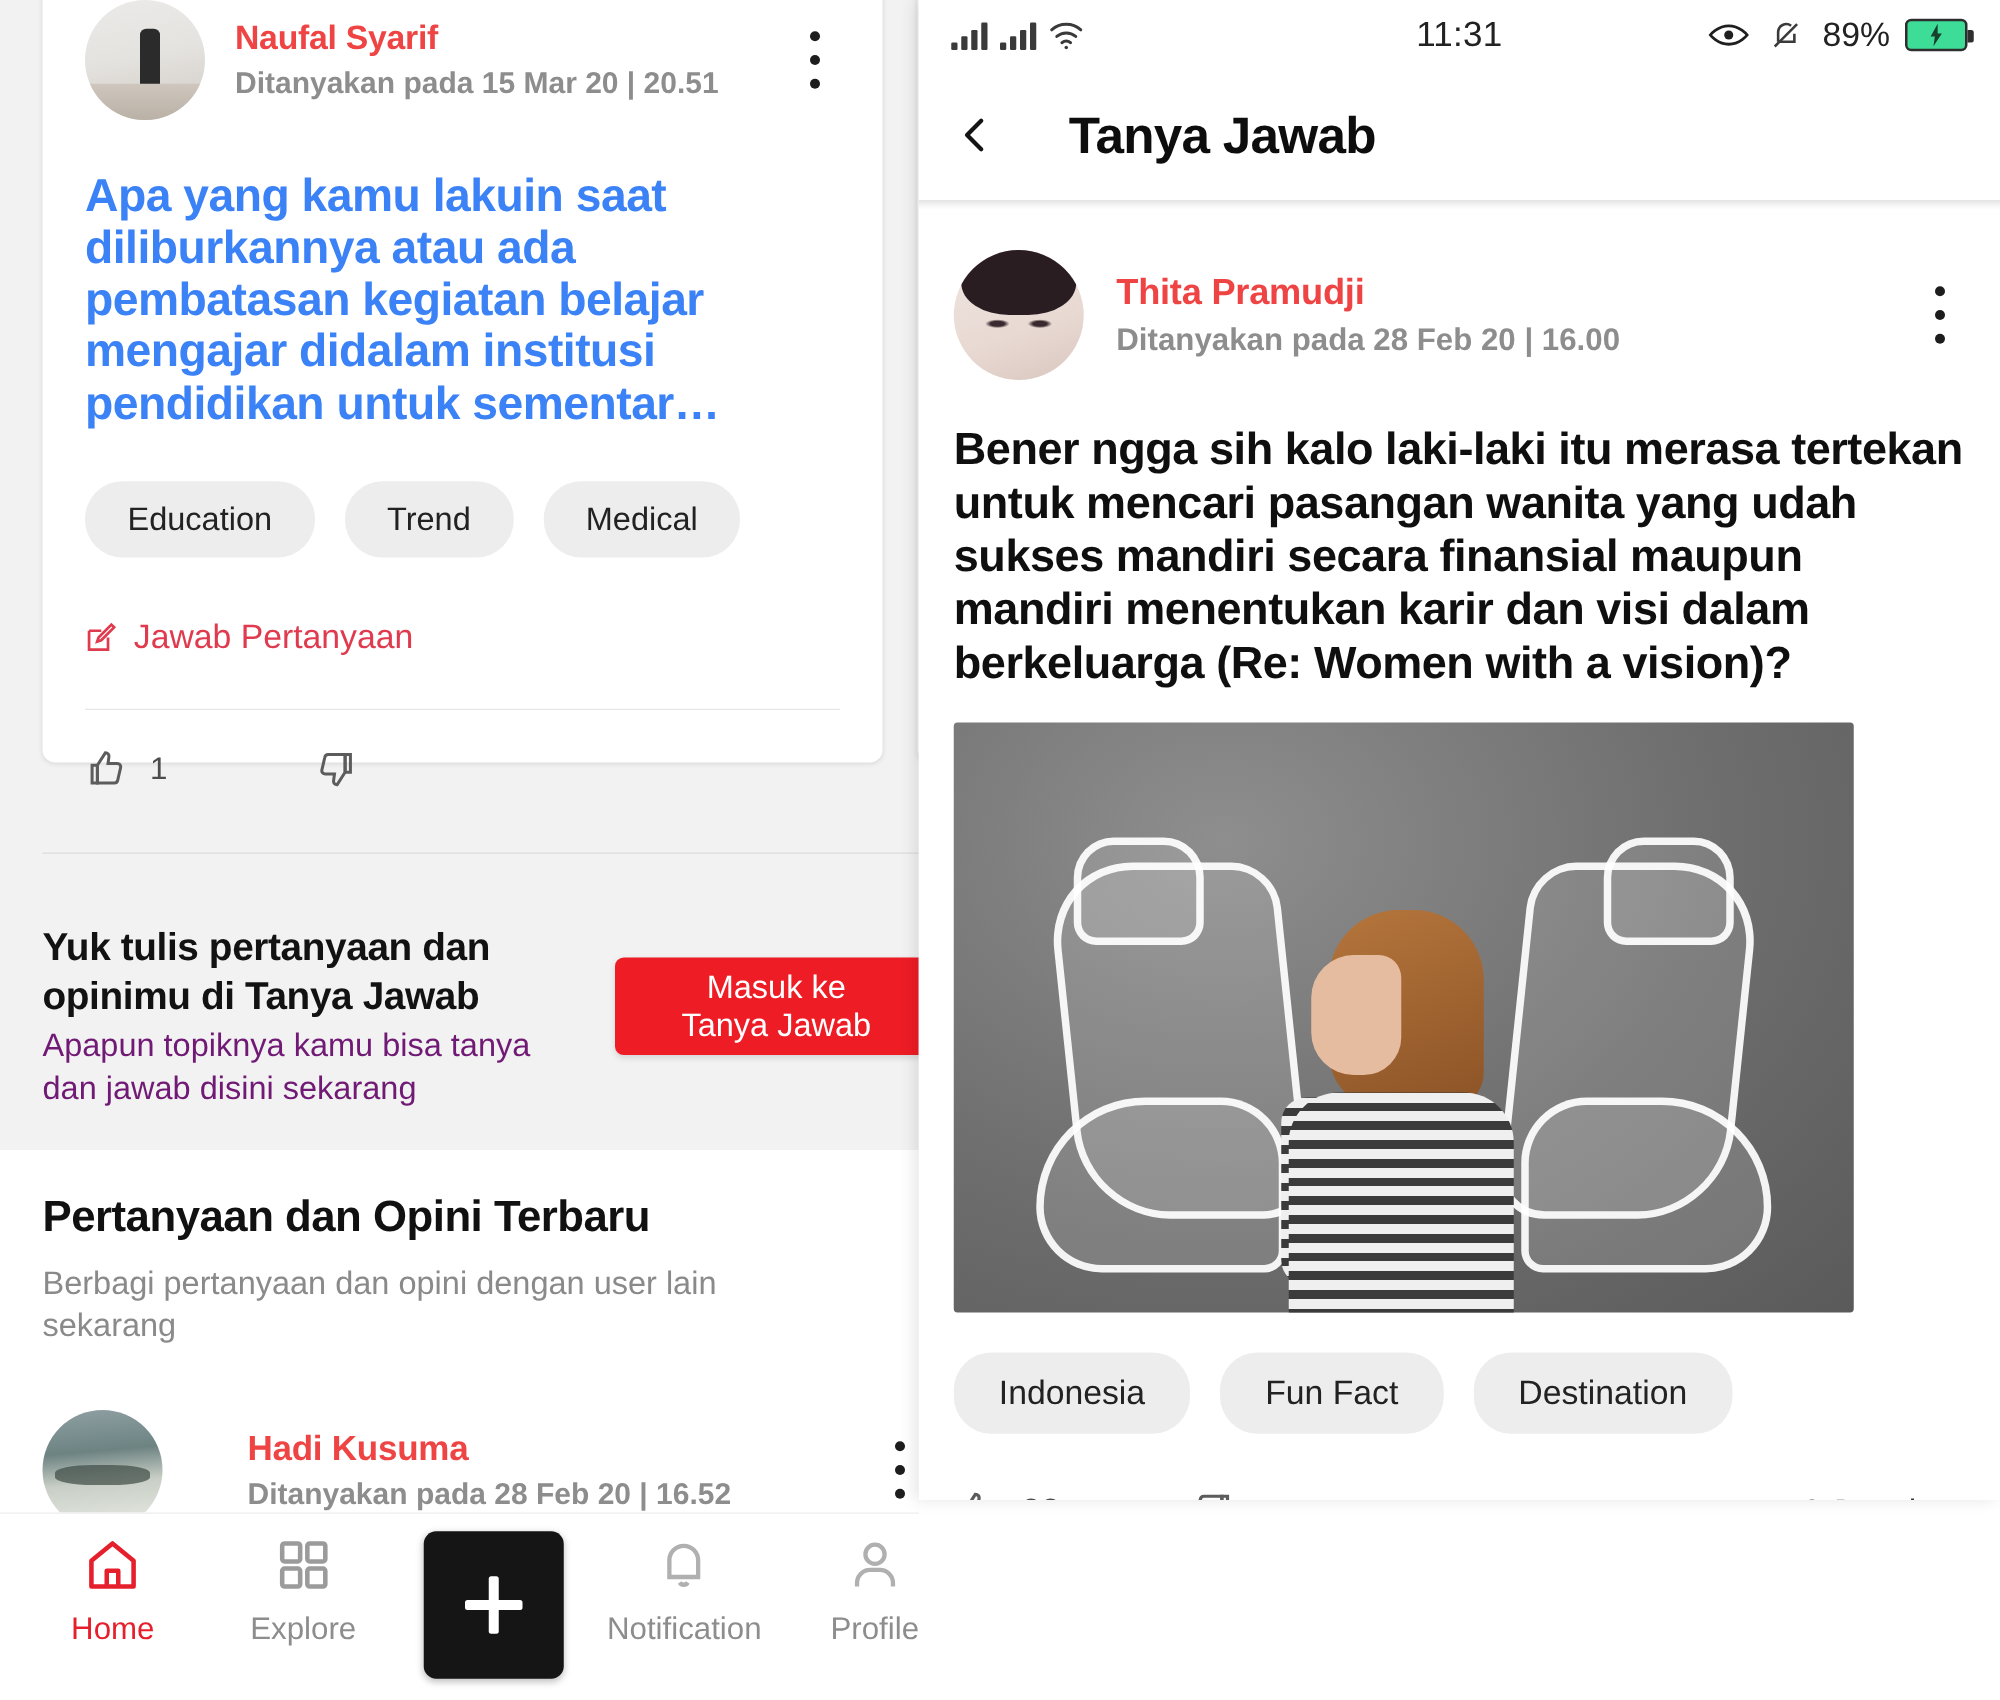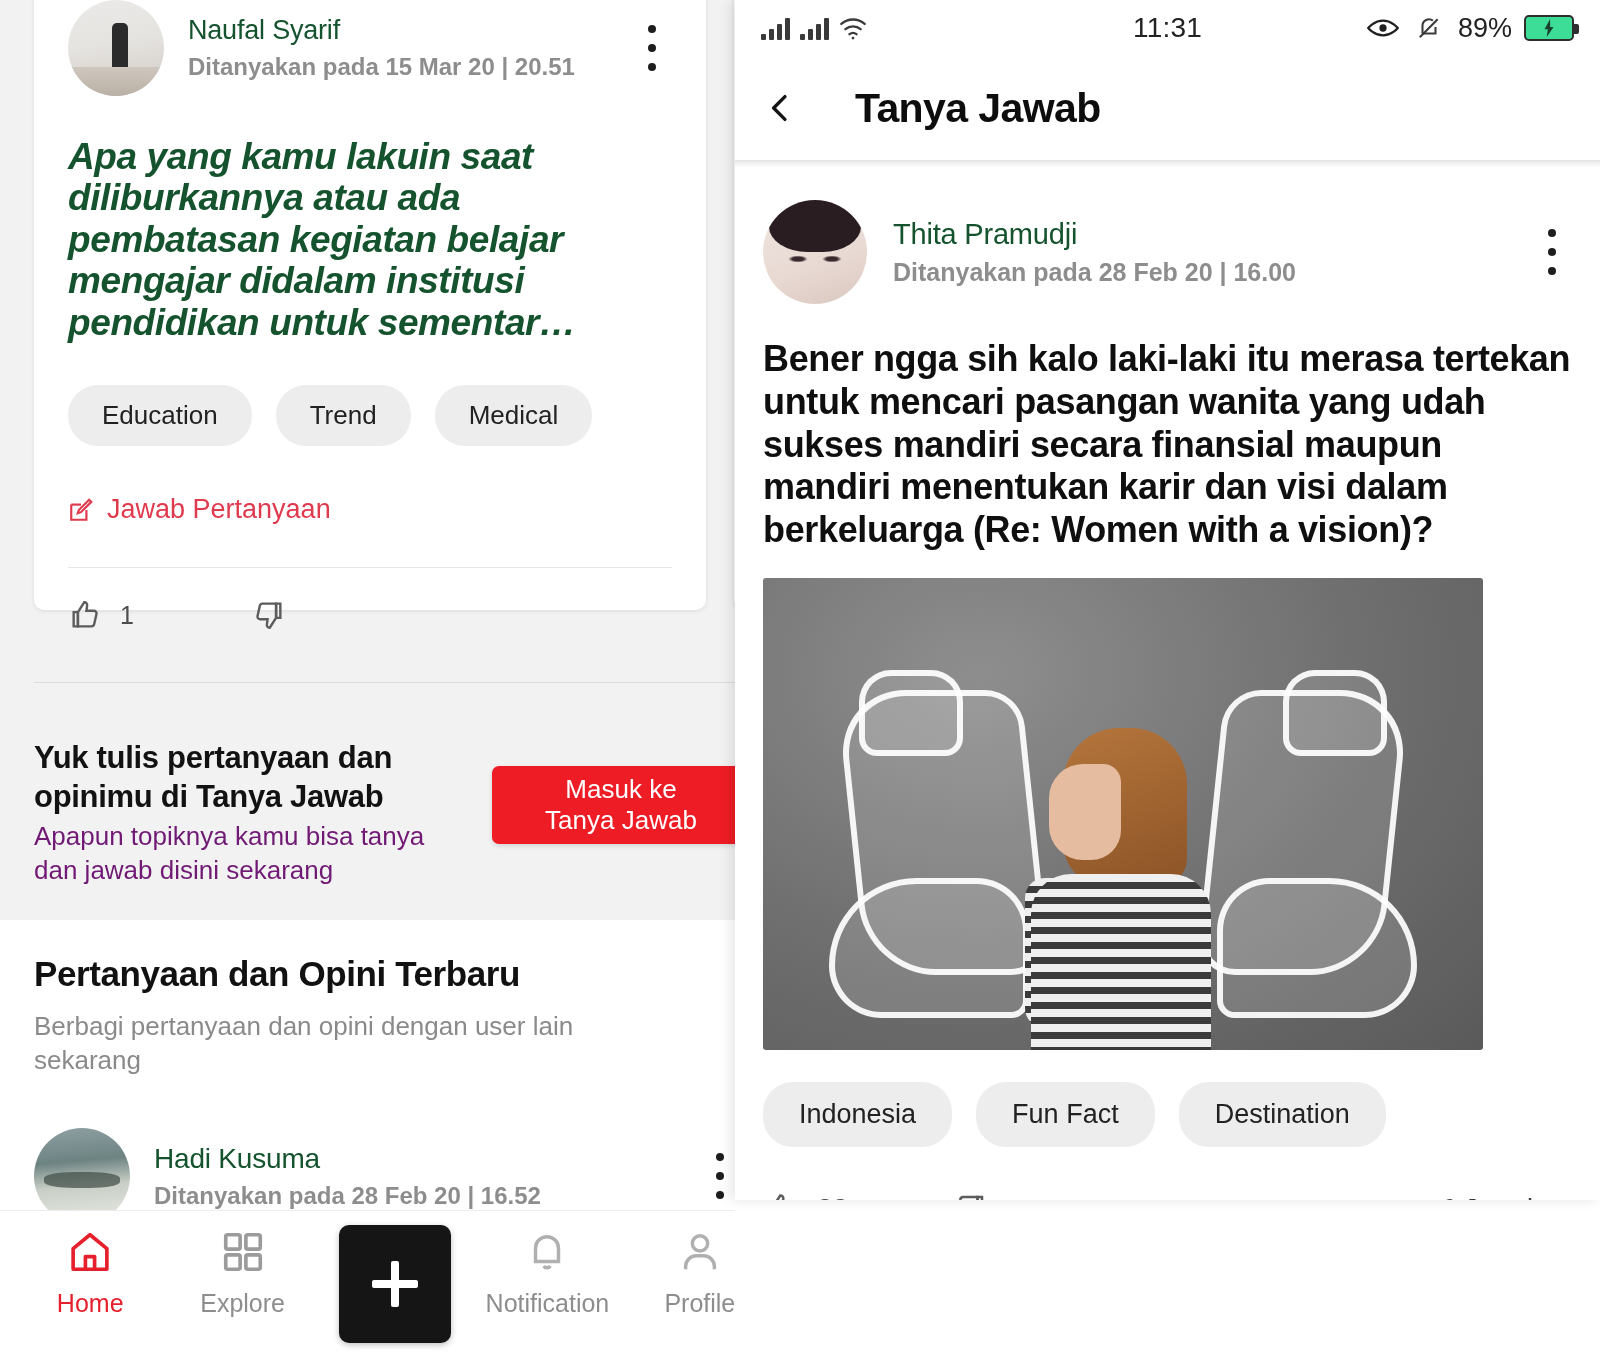--- a/index.html
+++ b/index.html
@@ -89,40 +89,39 @@
     background: linear-gradient(175deg,#8fa0a3 0%,#6d8382 35%,#c9cfc6 60%,#e8ebe4 100%);
   }
   .avatar-3::before{
     content:""; position:absolute; left:10%; top:46%;
     width:80%; height:16%; background:#3d4a44; border-radius:40%;
     opacity:.7;
   }
 
   .head-text { margin-left: 24px; flex: 1 1 auto; min-width: 0; }
   .author {
-    font-size: 27px; font-weight: 400; color: #14532d;
+    font-size: 27px; font-weight: 700; color: #ef4444;
     letter-spacing: -0.2px; white-space: nowrap;
   }
   .timestamp {
     font-size: 24px; color: #8d8d8d; margin-top: 7px; white-space: nowrap; font-weight: bold;
   }
   .kebab {
     width: 40px; height: 52px; flex: none;
     display: flex; flex-direction: column;
     align-items: center; justify-content: space-between;
     padding: 3px 0;
     margin-left: 10px;
   }
   .kebab i { width: 8px; height: 8px; border-radius: 50%; background: #1d1d1d; display:block; }
 
   .q-title {
     font-size: 37px; font-weight: 700; line-height: 1.12;
-    color: #14532d; letter-spacing: -0.4px;
+    color: #3b82f6; letter-spacing: -0.4px;
     margin-top: 40px;
-    font-style: italic;
   }
 
   .tags { display: flex; gap: 24px; margin-top: 42px; flex-wrap: nowrap; }
   .tag {
     background: #ededed; border-radius: 30px;
     padding: 15px 34px;
     font-size: 26px; color: #222222; white-space: nowrap;
   }
 
   .answer-link {
@@ -175,21 +174,21 @@
   .latest-title {
     position: absolute; left: 34px; top: 34px;
     font-size: 35px; font-weight: 700; color: #111111; letter-spacing: -0.4px;
   }
   .latest-sub {
     position: absolute; left: 34px; top: 90px; width: 560px;
     font-size: 26px; line-height: 1.3; color: #8a8a8a;
   }
   .latest-post {
     position: absolute; left: 34px; top: 208px;
-    display: flex; align-items: center; width: 706px;
+    display: flex; align-items: center; width: 706px; gap: 44px;
   }
   .latest-post .avatar { width: 96px; height: 96px; }
   .latest-post .author { font-size: 28px; }
 
   
   .bottom-nav {
     position: absolute; left: 0; bottom: 0; width: 790px; height: 150px;
     background: #ffffff;
     border-top: 1px solid #ededed;
     display: flex; align-items: flex-start; justify-content: space-between;

